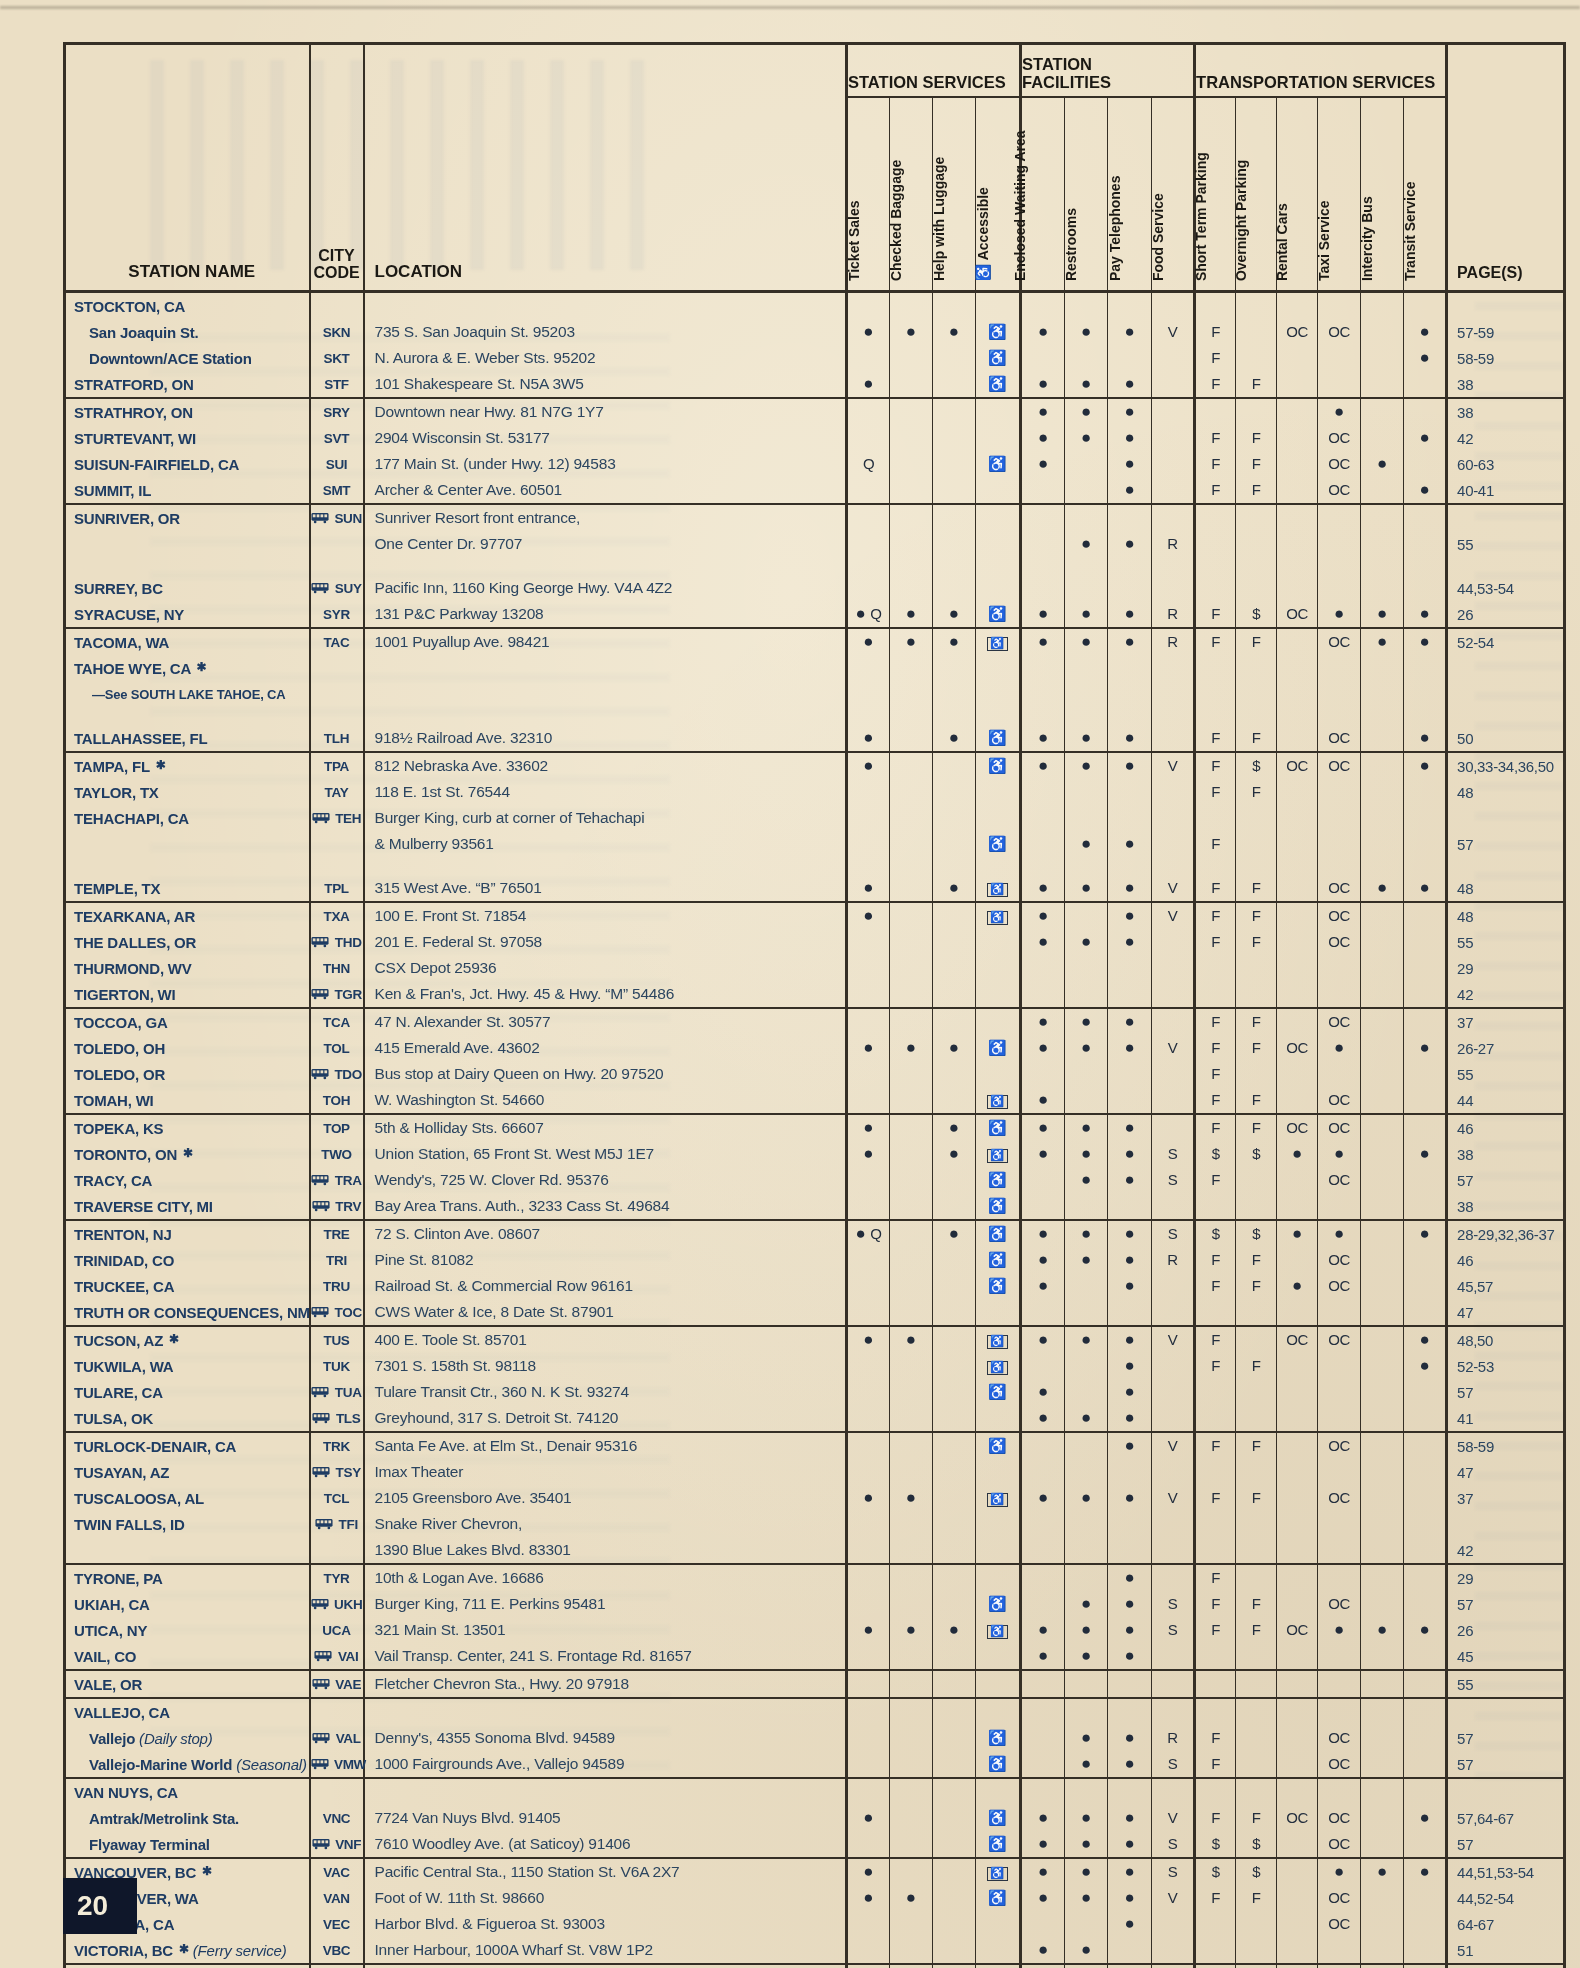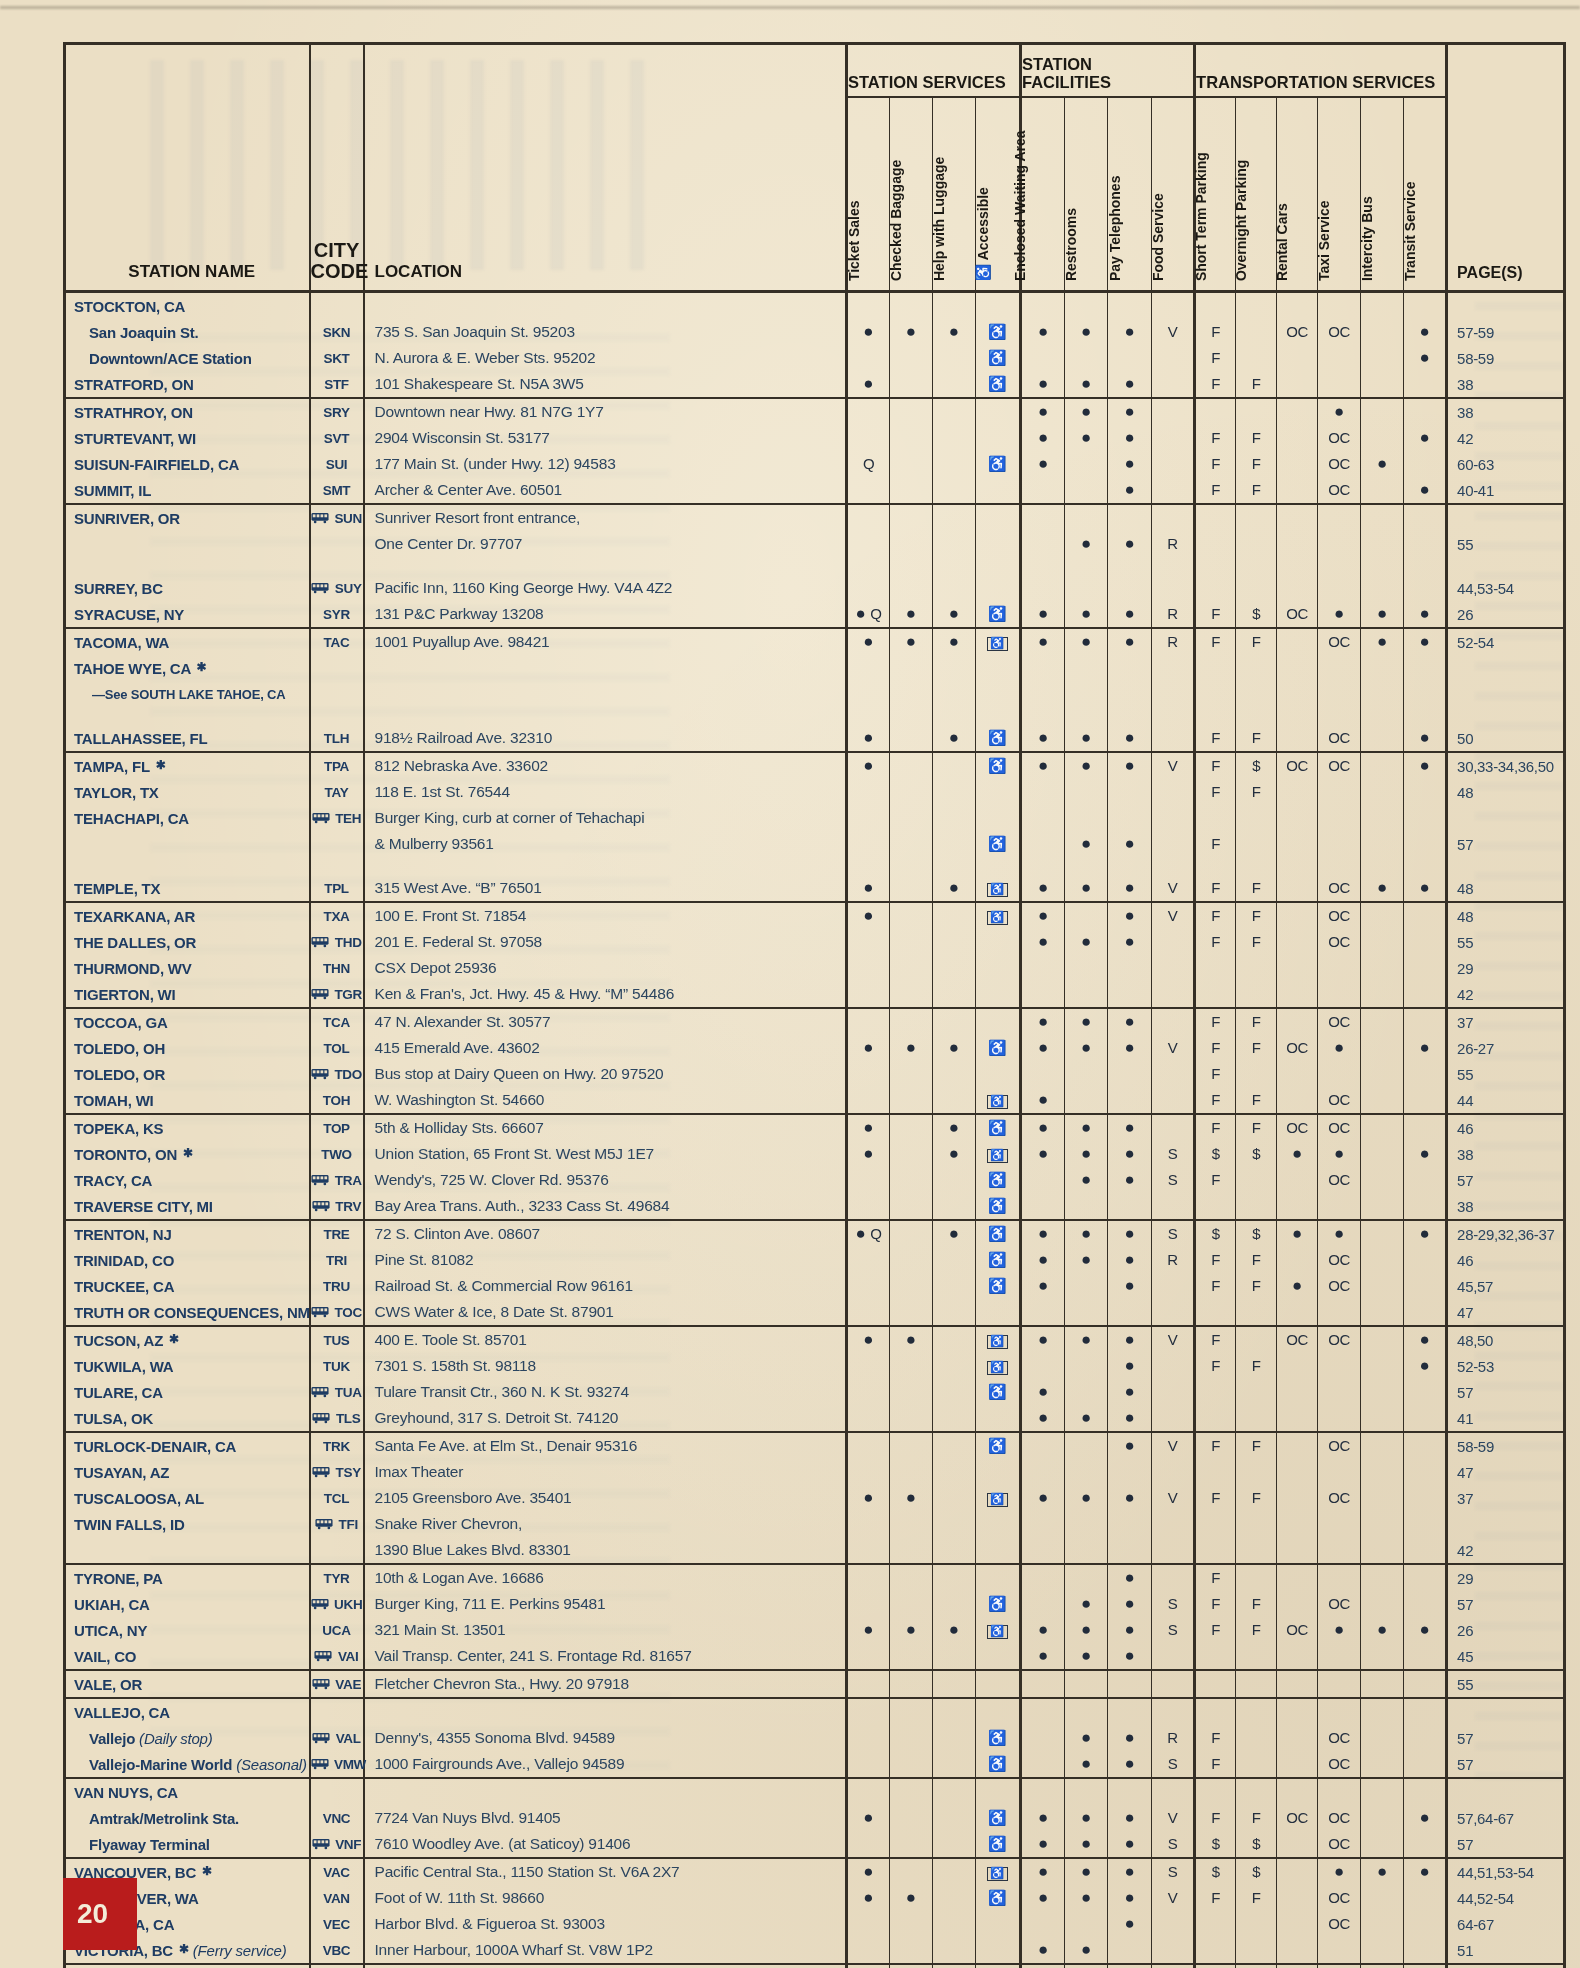--- a/index.html
+++ b/index.html
@@ -35,21 +35,21 @@
   col.c-s{width:43px}col.c-sa{width:45px}
   col.c-f1{width:44px}col.c-f2{width:43px}col.c-f3{width:44px}col.c-f4{width:43px}
   col.c-t1{width:41px}col.c-t2{width:41px}col.c-t3{width:41px}col.c-t4{width:43px}col.c-t5{width:43px}col.c-t6{width:43px}
   col.c-pg{width:118px}
 
   thead th{vertical-align:bottom;color:var(--hdr);font-weight:bold;padding:0;}
   tr.hrow1 th{height:46px;}
   tr.hrow2 th{height:192px;position:relative;}
   th.gtitle{font-size:16.5px;line-height:1.05;text-align:left;border-bottom:2.5px solid var(--line);padding-bottom:5px;}
   th.thname{text-align:center;padding:0 0 8px 9px;font-size:17px;}
-  th.thcode{text-align:center;padding-bottom:8px;font-size:20px;line-height:1.05;}
+  th.thcode{text-align:center;padding-bottom:8px;font-size:16px;line-height:1.05;}
   th.thloc{text-align:left;padding:0 0 8px 10px;font-size:17px;margin-left:24px;}
   th.thpg{text-align:left;padding:0 0 8px 9px;font-size:16px;}
   .vl{position:absolute;bottom:9px;left:50%;margin-left:-7px;transform:rotate(-90deg);
       transform-origin:left bottom;white-space:nowrap;font-size:14px;line-height:1.08;text-align:left;}
   .vl2{white-space:normal;width:152px;margin-left:-15px;}
   th.bl1{border-left:1.6px solid var(--line);}
   th.bl2{border-left:2px solid var(--line);}
   th.bl3{border-left:3px solid var(--line);}
   thead{border-bottom:3px solid var(--line);}
 
@@ -68,21 +68,21 @@
   td.cc{color:var(--navy);font-weight:bold;font-size:13.5px;text-align:center;white-space:nowrap;letter-spacing:-.3px;}
   td.cc svg{vertical-align:-1px;margin-right:2px;}
   td.cl{color:var(--txt);font-size:15.5px;text-align:left;padding-left:10px;white-space:nowrap;letter-spacing:-.2px;}
   td.dc{text-align:center;color:var(--ink);}
   .dot{font-size:17px;line-height:1;color:#222c3b;}
   .ltr{font-size:15px;font-weight:400;letter-spacing:-.5px;color:#232e3e;}
   .wc{font-size:15px;color:#1f2a3a;}
   .wcb{font-size:11.5px;border:1.5px solid #2a3442;padding:0 2px 1px 2px;line-height:1;display:inline-block;}
   td.cp{color:var(--txt);font-size:15px;text-align:left;padding-left:9px;white-space:nowrap;letter-spacing:-.3px;}
 
-  .page-badge{position:absolute;left:63px;top:1878px;width:74px;height:72px;background:#b91c1c;
+  .page-badge{position:absolute;left:63px;top:1878px;width:74px;height:56px;background:#0f172a;
       color:#f3ecd8;font-size:28px;font-weight:bold;display:flex;align-items:center;
       justify-content:flex-start;padding-left:14px;box-sizing:border-box;z-index:3;}
 </style>
 </head>
 <body>
 
 <div class="scan-edge"></div>
 <div class="ghost g1"></div>
 <div class="ghost g2"></div>
 <div class="ghost g3"></div>

